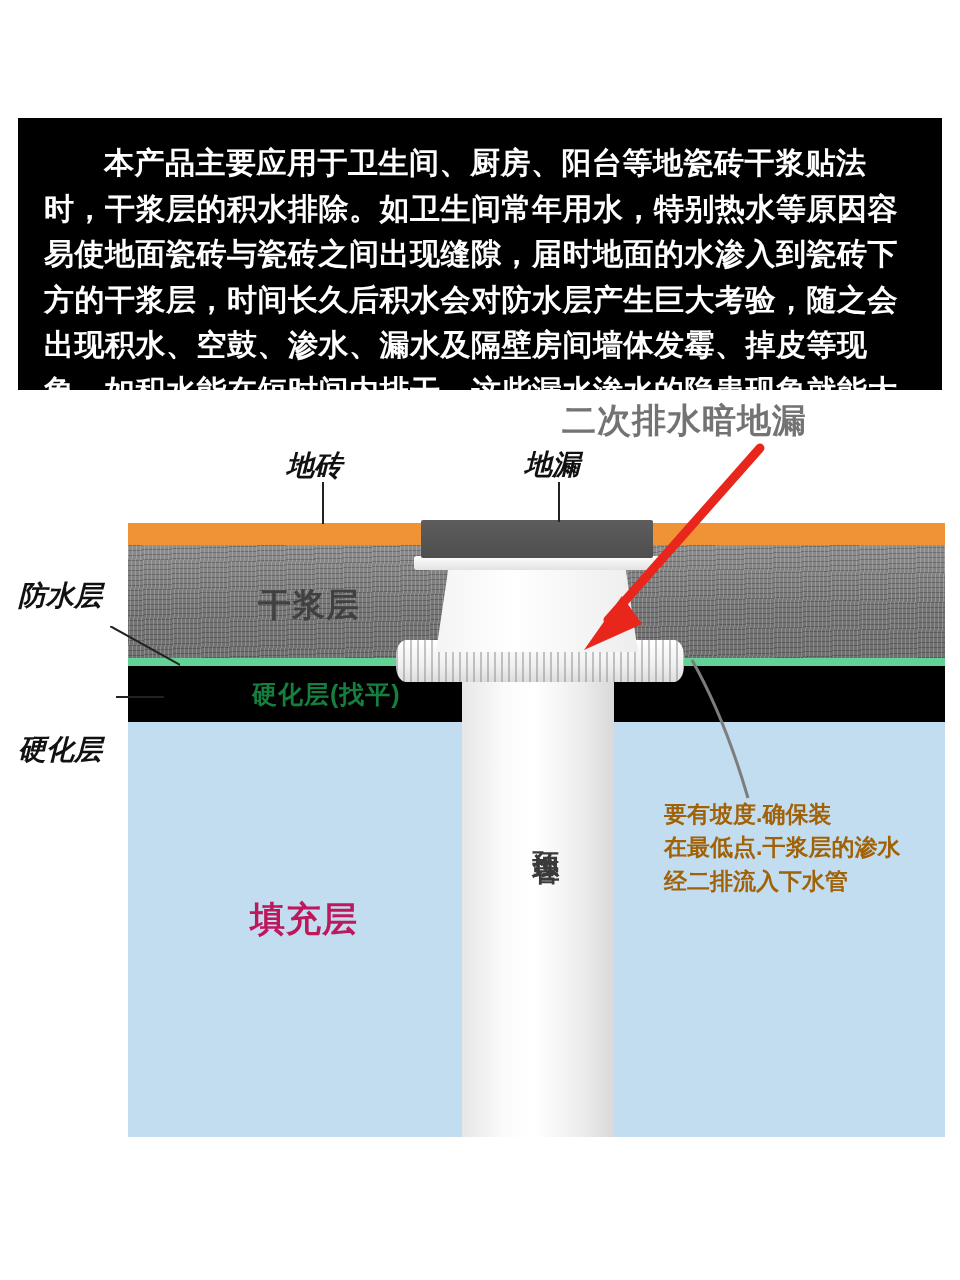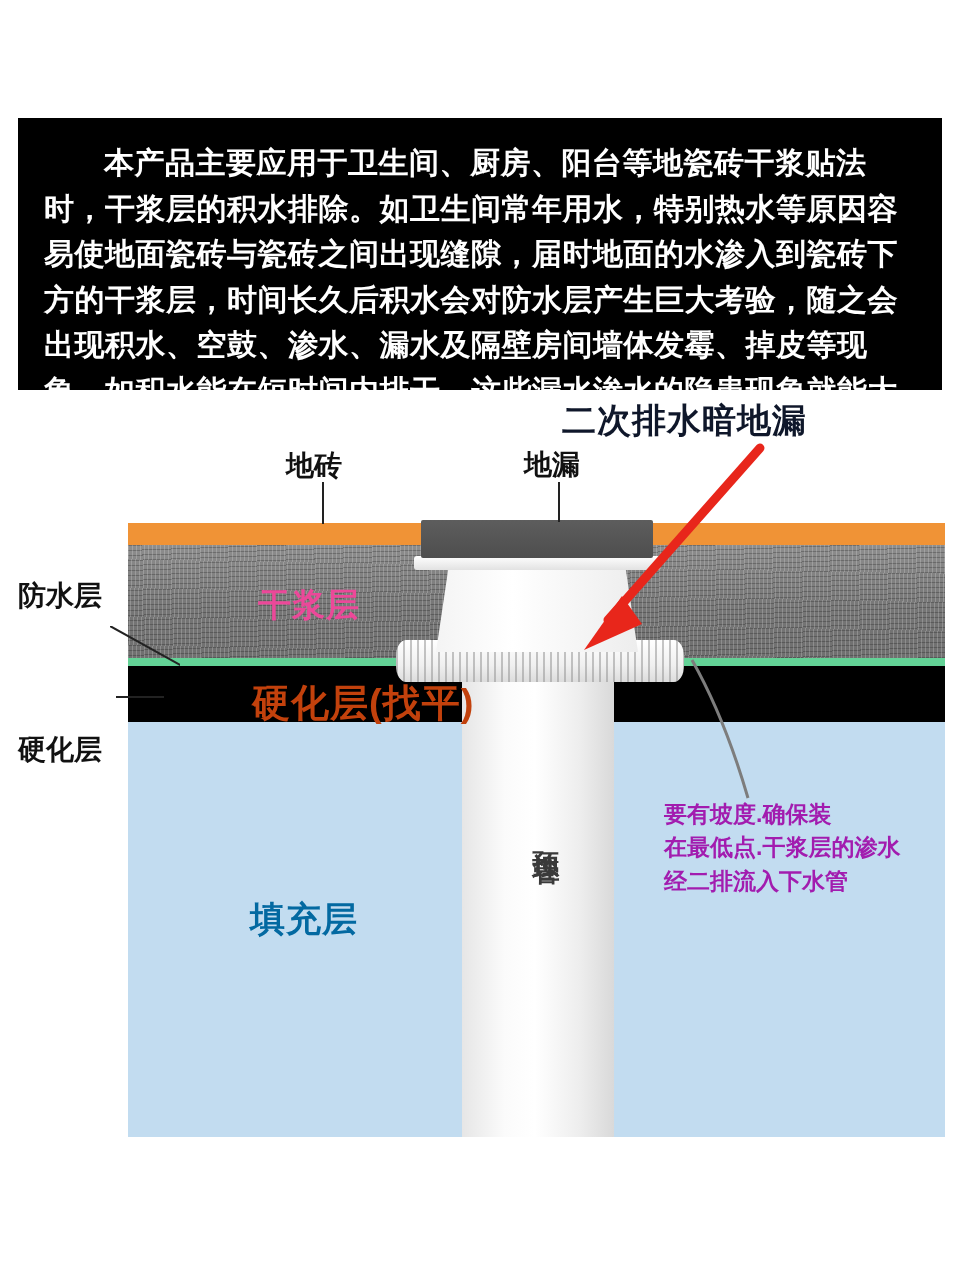--- a/index.html
+++ b/index.html
@@ -80,23 +80,23 @@
     background: #c2dcf0;
   }
 
   .layer-caption {
     position: absolute;
     color: #111;
     font-weight: 700;
     letter-spacing: 1px;
     white-space: nowrap;
   }
-  .cap-mortar { left: 258px; top: 193px; font-size: 33px; color: #ec4899; }
-  .cap-hard   { left: 252px; top: 288px; font-size: 38px; color: #c2410c; }
-  .cap-fill   { left: 250px; top: 506px; font-size: 35px; color: #0369a1; }
+  .cap-mortar { left: 258px; top: 193px; font-size: 33px; color: #404040; }
+  .cap-hard   { left: 252px; top: 288px; font-size: 25px; color: #15803d; }
+  .cap-fill   { left: 250px; top: 506px; font-size: 35px; color: #be185d; }
 
   
   .cap-pipe {
     position: absolute;
     left: 528px;
     top: 440px;
     font-size: 27px;
     color: #3a3a3a;
     writing-mode: vertical-rl;
     letter-spacing: 3px;
@@ -151,20 +151,21 @@
     background: linear-gradient(90deg,#e6e6e6 0%, #fbfbfb 28%, #ffffff 48%, #ededed 78%, #d9d9d9 100%);
   }
 
   
   .callout {
     position: absolute;
     font-size: 28px;
     color: #111;
     font-weight: 700;
     white-space: nowrap;
+    font-style: italic;
   }
   .cap-tile  { left: 286px; top: 57px; }
   .cap-drain { left: 524px; top: 56px; }
   .cap-waterproof { left: 18px; top: 187px; font-size: 28px; }
   .cap-hardlabel  { left: 18px; top: 297px; font-size: 28px; margin-top: 44px; }
 
   .leader {
     position: absolute;
     background: #222;
   }
@@ -183,34 +184,34 @@
     background: #222;
   }
 
   
   .red-title {
     position: absolute;
     left: 562px;
     top: 8px;
     font-size: 34px;
     font-weight: 800;
-    color: #0f172a;
+    color: #737373;
     letter-spacing: 1px;
     white-space: nowrap;
   }
   .red-arrow { position: absolute; left: 560px; top: 48px; }
 
   
   .note {
     position: absolute;
     left: 664px;
     top: 408px;
     font-size: 23px;
     line-height: 1.45;
-    color: #a21caf;
+    color: #a16207;
     font-weight: 700;
     white-space: pre-line;
   }
   .note-leader { position: absolute; left: 690px; top: 268px; }
 </style>
 </head>
 <body>
 
 <div class="desc-panel">
   <div class="desc-text">本产品主要应用于卫生间、厨房、阳台等地瓷砖干浆贴法时，干浆层的积水排除。如卫生间常年用水，特别热水等原因容易使地面瓷砖与瓷砖之间出现缝隙，届时地面的水渗入到瓷砖下方的干浆层，时间长久后积水会对防水层产生巨大考验，随之会出现积水、空鼓、渗水、漏水及隔壁房间墙体发霉、掉皮等现象。如积水能在短时间内排干，这些漏水渗水的隐患现象就能大大减少。</div>

